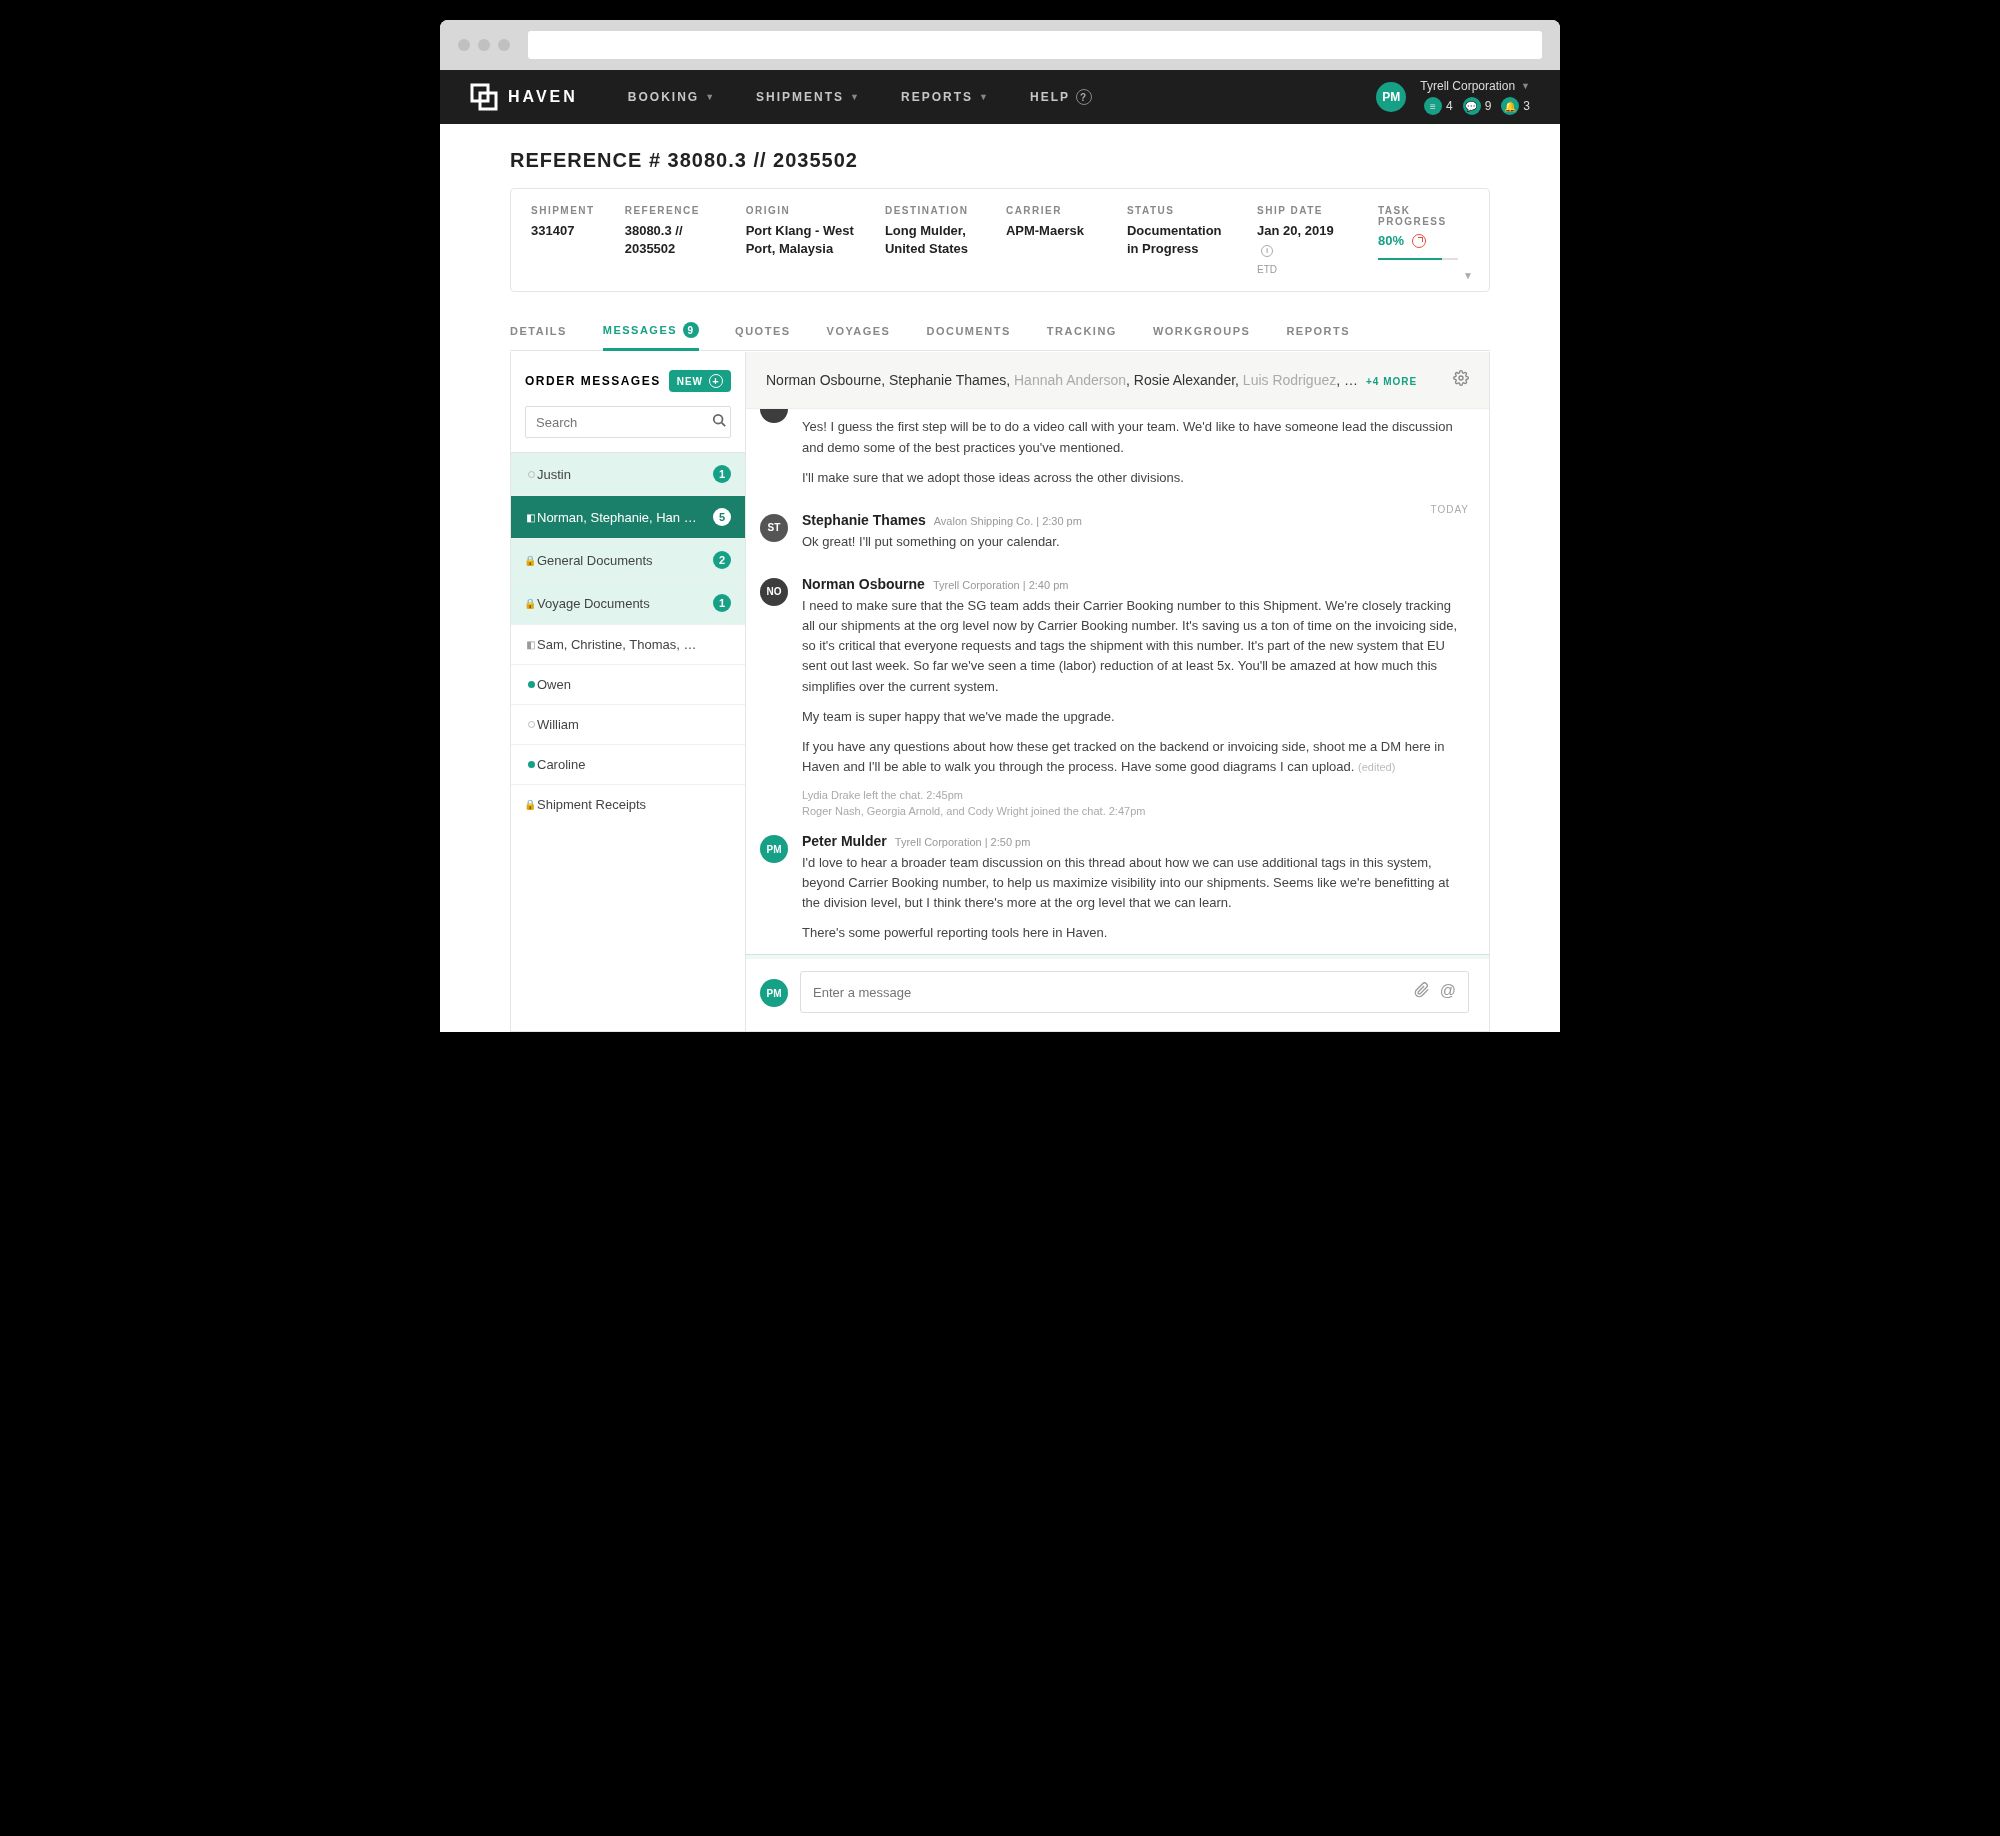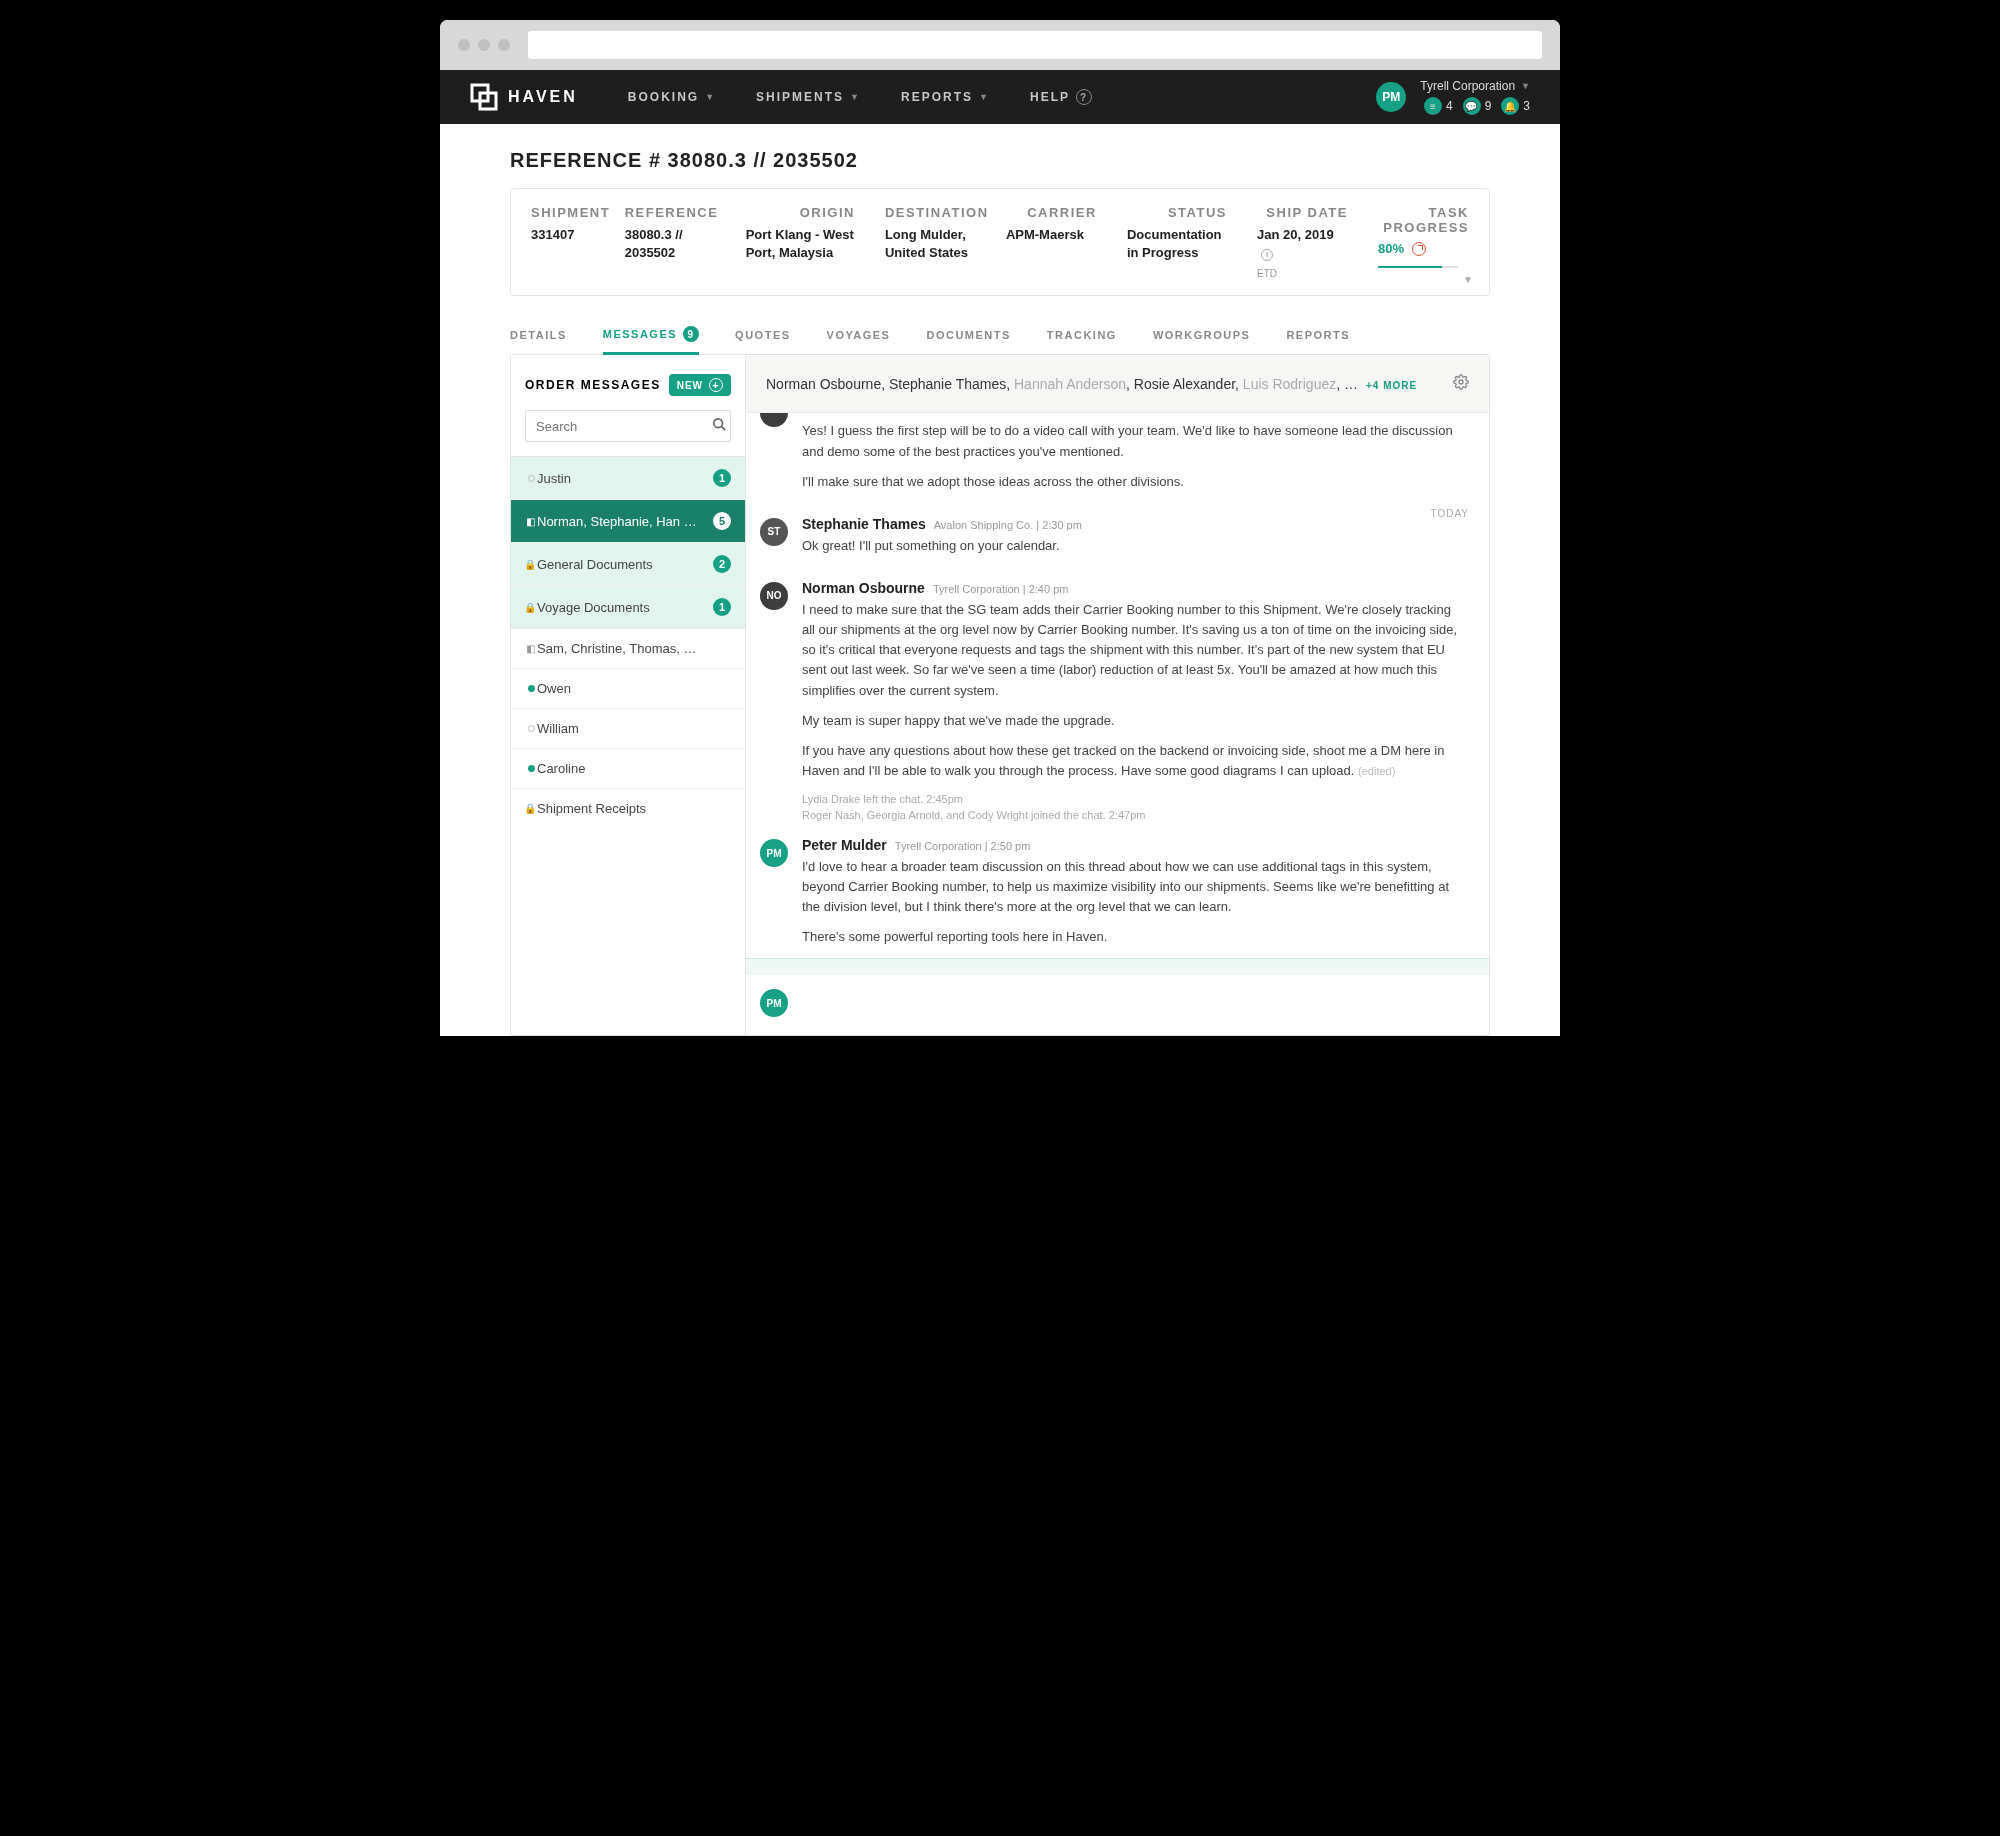--- a/index.html
+++ b/index.html
@@ -22,21 +22,21 @@
 .avatar-pm { width: 30px; height: 30px; border-radius: 50%; background: #16a085; color: #fff; font-size: 12px; font-weight: 700; display: flex; align-items: center; justify-content: center; }
 .org-block { display: flex; flex-direction: column; align-items: flex-end; gap: 4px; }
 .org-name { font-size: 12px; color: #ddd; display: flex; align-items: center; gap: 6px; }
 .indicators { display: flex; gap: 10px; }
 .indicator { display: flex; align-items: center; gap: 4px; color: #ddd; font-size: 12px; }
 .indicator-circle { width: 18px; height: 18px; border-radius: 50%; background: #16a085; display: flex; align-items: center; justify-content: center; font-size: 10px; }
 .page { padding: 25px 70px 0 70px; }
 .page-title { font-size: 20px; font-weight: 700; letter-spacing: 1px; color: #222; }
 .summary-card { margin-top: 16px; border: 1px solid #e5e5e5; border-radius: 4px; padding: 16px 20px; display: flex; gap: 30px; position: relative; }
 .summary-col { display: flex; flex-direction: column; gap: 6px; min-width: 0; }
-.summary-label { font-size: 13px; letter-spacing: 1.5px; font-weight: 600; color: #888; text-align: right; }
+.summary-label { font-size: 10px; letter-spacing: 1.5px; font-weight: 600; color: #888; }
 .summary-value { font-size: 13px; font-weight: 600; color: #222; line-height: 1.4; }
 .summary-sub { font-size: 10px; color: #999; }
 .progress-row { display: flex; align-items: center; gap: 8px; }
 .progress-pct { color: #16a085; font-weight: 700; font-size: 13px; }
 .clock-icon { width: 14px; height: 14px; border: 1.5px solid #e74c3c; border-radius: 50%; position: relative; }
 .clock-icon::after { content: ""; position: absolute; width: 4px; height: 4px; border-top: 1.5px solid #e74c3c; border-right: 1.5px solid #e74c3c; top: 2px; right: 2px; }
 .progress-bar { width: 80px; height: 2px; background: #e0e0e0; margin-top: 4px; }
 .progress-fill { height: 100%; background: #16a085; }
 .collapse-caret { position: absolute; right: 16px; bottom: 10px; color: #aaa; font-size: 10px; cursor: pointer; }
 .info-icon { width: 12px; height: 12px; border: 1px solid #aaa; border-radius: 50%; display: inline-flex; align-items: center; justify-content: center; font-size: 8px; color: #aaa; margin-left: 4px; }
@@ -362,17 +362,26 @@
 
           <div class="msg-row new-msg">
             
             
           </div>
 
         </div>
 
         <div class="composer">
           <div class="msg-avatar av-pm">PM</div>
+          <div class="composer-input">
+            <input placeholder="Enter a message" style="">
+            <div class="composer-icons">
+              <span><svg width="16" height="16" viewBox="0 0 24 24" fill="none" stroke="currentColor" stroke-width="2">
+                    <path d="M21.44 11.05l-9.19 9.19a6 6 0 0 1-8.49-8.49l9.19-9.19a4 4 0 0 1 5.66 5.66l-9.2 9.19a2 2 0 0 1-2.83-2.83l8.49-8.48"></path>
+                  </svg></span>
+              <span>@</span>
+            </div>
+          </div>
         </div>
       </div>
     </div>
   </div>
 </div>
 
 </body></html>

